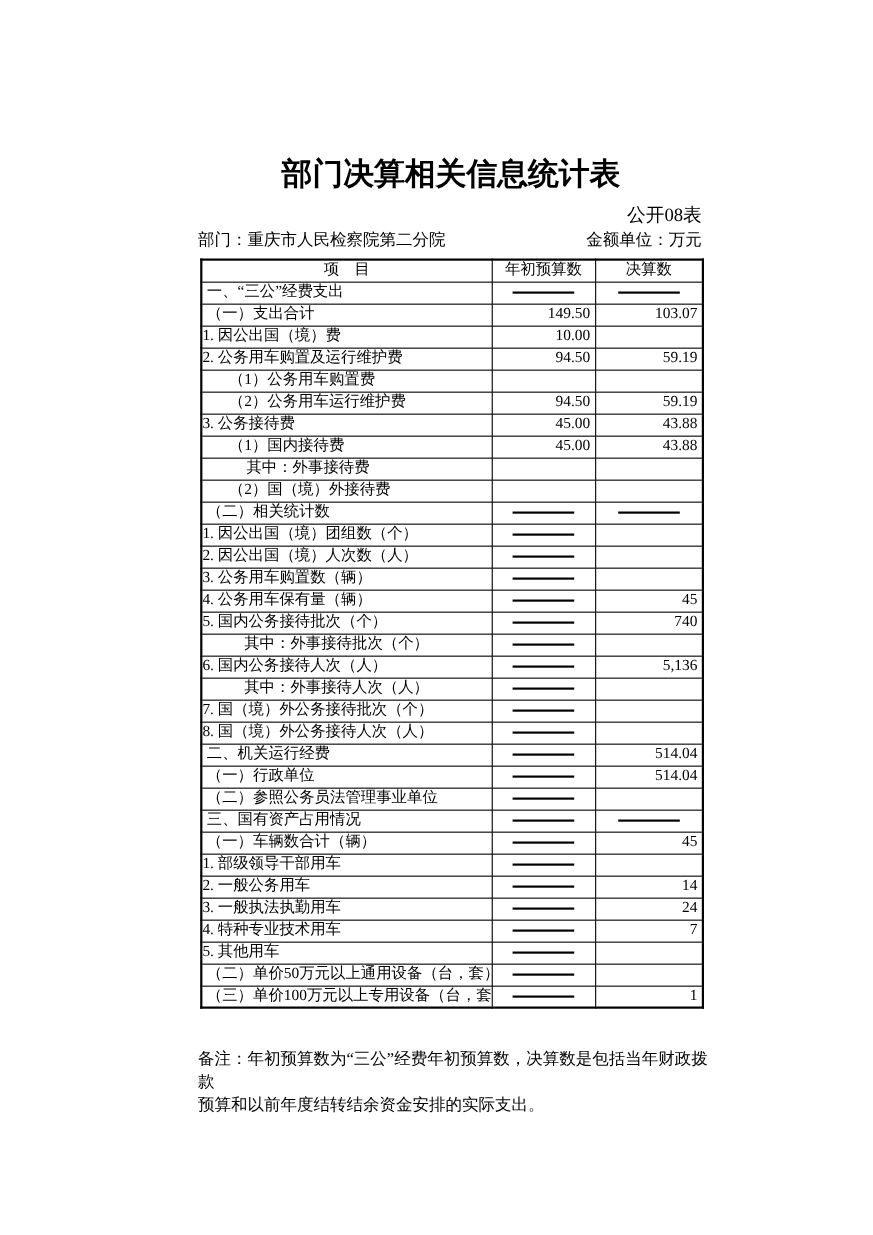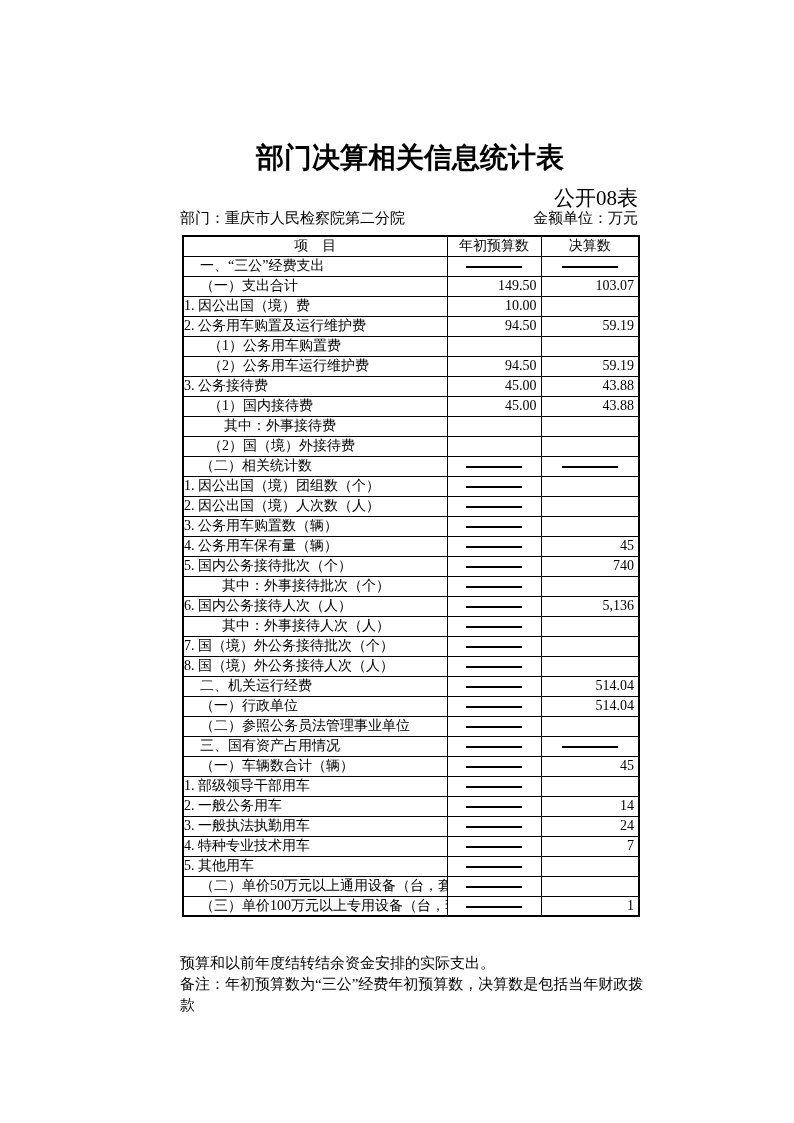--- a/index.html
+++ b/index.html
@@ -10,21 +10,21 @@
     font-family: "Liberation Serif", "DejaVu Serif", serif;
     color: #000000;
   }
   .doc-title {
     position: absolute; top: 139px; left: 182px; width: 456px;
     text-align: center; font-size: 28px; font-weight: bold;
     white-space: nowrap;
   }
   .form-code {
     position: absolute; top: 184px; left: 182px; width: 456px;
-    text-align: right; font-size: 21px;
+    text-align: right; font-size: 17px;
   }
   .meta-row {
     position: absolute; top: 209px; left: 180px; width: 458px;
     display: flex; justify-content: space-between;
     font-size: 15px;
   }
   table.stats {
     position: absolute; top: 235px; left: 182px;
     border-collapse: collapse; table-layout: fixed;
     width: 456px;
@@ -41,21 +41,21 @@
   }
   table.stats th { text-align: center; font-size: 14px; margin-top: 28px; }
   td.c-label { text-align: left; }
   td.c-num { text-align: right; padding-right: 4px; }
   td.dash-cell { text-align: center; padding-right: 0; }
   .dash {
     display: inline-block; width: 56px; height: 2px;
     background: #000000; vertical-align: middle;
   }
   .bold { font-weight: bold; }
-  .ind-0 { padding-left: 16px; font-family: Liberation Serif, serif; }
+  .ind-0 { padding-left: 4px; font-family: Liberation Serif, serif; }
   .ind-1 { }
   .ind-2 { padding-left: 24px; }
   .ind-3 { padding-left: 38px; }
   .ind-4 { padding-left: 40px; }
   .note {
     position: absolute; top: 953px; left: 180px; width: 470px;
     font-size: 15px; line-height: 21px;
   }
 </style>
 </head>
@@ -246,15 +246,15 @@
       </tr>
       <tr>
         <td class="c-label ind-0">（三）单价100万元以上专用设备（台，套）</td>
         <td class="c-num dash-cell"><span class="dash"></span></td>
         <td class="c-num">1</td>
       </tr>
     </tbody>
 </table>
 
 <div class="note">
+  <div>备注：年初预算数为“三公”经费年初预算数，决算数是包括当年财政拨款</div>
   <div>预算和以前年度结转结余资金安排的实际支出。</div>
-  <div>备注：年初预算数为“三公”经费年初预算数，决算数是包括当年财政拨款</div>
 </div>
 
 </body></html>

